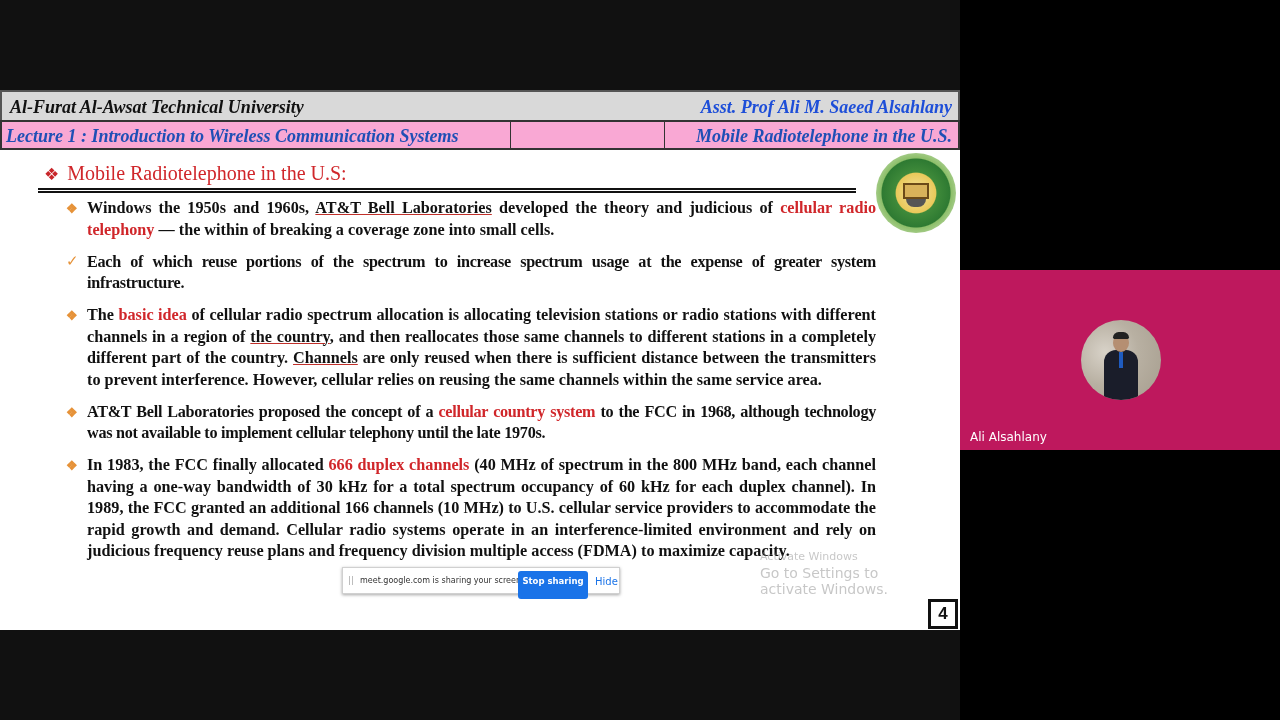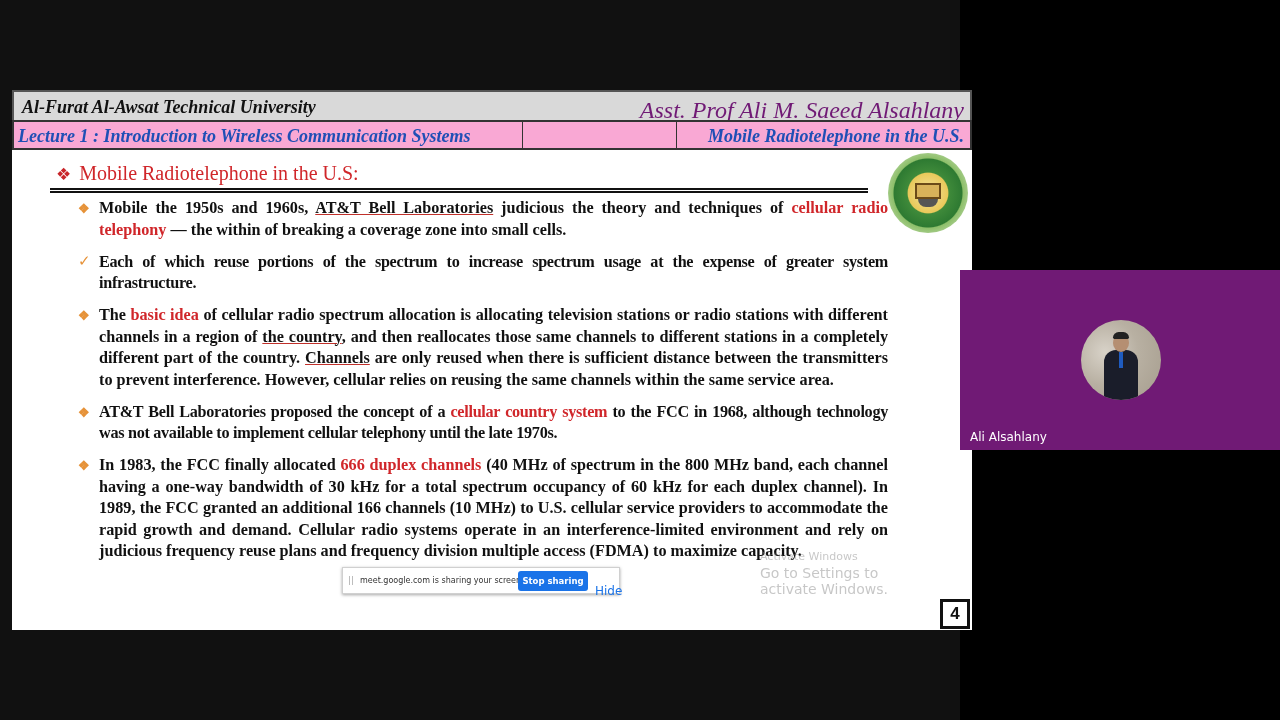--- a/index.html
+++ b/index.html
@@ -2,37 +2,37 @@
 <html><head>
 <meta charset="utf-8">
 <style>
   * { box-sizing: border-box; margin: 0; padding: 0; }
   html, body { width: 1280px; height: 720px; overflow: hidden; background: #111111; }
   body { position: relative; font-family: "Liberation Serif", serif; }
 
   .stage { position: absolute; left: 0; top: 0; width: 960px; height: 720px; background: #111111; }
   .side-panel { position: absolute; left: 960px; top: 0; width: 320px; height: 720px; background: #000000; }
 
-  .participant-tile { position: absolute; left: 960px; top: 270px; width: 320px; height: 180px; background: #701a75; }
+  .participant-tile { position: absolute; left: 960px; top: 270px; width: 320px; height: 180px; background: #be185d; }
   .avatar {
     position: absolute; left: 121px; top: 50px; width: 80px; height: 80px; border-radius: 50%;
     background: radial-gradient(circle at 30% 40%, #d8d2c8 0%, #b8b0a2 45%, #a59c8d 100%);
     overflow: hidden;
   }
   .avatar .body-shape { position: absolute; left: 23px; top: 30px; width: 34px; height: 50px; background: #1a1d2a; border-radius: 12px 12px 0 0; }
   .avatar .head-shape { position: absolute; left: 32px; top: 14px; width: 16px; height: 18px; background: #b58f72; border-radius: 50%; }
   .avatar .hair-shape { position: absolute; left: 32px; top: 12px; width: 16px; height: 7px; background: #222; border-radius: 8px 8px 2px 2px; }
   .avatar .tie-shape { position: absolute; left: 38px; top: 32px; width: 4px; height: 16px; background: #1f5bbf; }
   .participant-name { position: absolute; left: 10px; top: 160px; color: #ffffff; font-family: "DejaVu Sans", sans-serif; font-size: 12px; }
 
-  .slide { position: absolute; left: 12px; top: 90px; width: 960px; height: 540px; background: #ffffff; overflow: hidden; }
+  .slide { position: absolute; left: 0; top: 90px; width: 960px; height: 540px; background: #ffffff; overflow: hidden; }
 
   .hdr-row1 { position: absolute; left: 0; top: 0; width: 960px; height: 30px; background: #d9d9d9; border-top: 2px solid #555; border-left: 2px solid #555; border-right: 2px solid #555; }
   .hdr-row1 .uni { position: absolute; left: 8px; top: 5px; font-size: 18px; font-style: italic; font-weight: bold; color: #111; }
-  .hdr-row1 .prof { position: absolute; right: 6px; top: 5px; font-size: 24px; font-style: italic; font-weight: normal; color: #701a75; }
+  .hdr-row1 .prof { position: absolute; right: 6px; top: 5px; font-size: 18px; font-style: italic; font-weight: bold; color: #1d4ed8; }
 
   .hdr-row2 { position: absolute; left: 0; top: 30px; width: 960px; height: 30px; background: #f9a8d4; border: 2px solid #333; }
   .hdr-row2 .cell { position: absolute; top: 0; height: 26px; border-right: 1px solid #333; }
   .hdr-row2 .cell.c1 { left: 0; width: 509px; }
   .hdr-row2 .cell.c2 { left: 509px; width: 154px; }
   .hdr-row2 .lecture { position: absolute; left: 4px; top: 4px; font-size: 18px; font-style: italic; font-weight: bold; color: #1f4fb5; white-space: nowrap; }
   .hdr-row2 .topic { position: absolute; right: 6px; top: 4px; font-size: 18px; font-style: italic; font-weight: bold; color: #1f4fb5; white-space: nowrap; text-align: right; }
 
   .slide-title { position: absolute; left: 44px; top: 72px; font-size: 20px; font-weight: normal; color: #d0262a; white-space: nowrap; }
   .slide-title .diamond { color: #c8262a; margin-right: 8px; font-size: 17px; }
@@ -47,22 +47,22 @@
   .bullet { position: relative; padding-left: 21px; font-size: 16.2px; font-weight: bold; color: #111; line-height: 21.5px; text-align: justify; margin-bottom: 10.5px; }
   .bullet .marker { position: absolute; left: 0; top: 0; color: #e69238; font-size: 13px; }
   .bullet .check { position: absolute; left: 0; top: -1px; color: #e69238; font-size: 15px; font-weight: normal; }
   .red { color: #d0262a; }
   .ink-u { text-decoration: underline; text-decoration-color: #c0302a; text-decoration-thickness: 1px; margin-top: 16px; }
   .narrow { letter-spacing: -0.3px; }
 
   .share-bar { position: absolute; left: 342px; top: 567px; width: 278px; height: 27px; background: #ffffff; border: 1px solid #d0d0d0; box-shadow: 0 1px 3px rgba(0,0,0,0.35); font-family: "DejaVu Sans", sans-serif; }
   .share-bar .grip { position: absolute; left: 5px; top: 7px; color: #aaa; font-size: 9px; }
   .share-bar .msg { position: absolute; left: 17px; top: 8px; font-size: 8px; color: #333; white-space: nowrap; }
-  .share-bar .stop-btn { position: absolute; left: 175px; top: 3px; width: 70px; height: 20px; background: #1a73e8; color: #fff; font-size: 8.5px; border-radius: 3px; text-align: center; line-height: 20px; font-weight: bold; }
-  .share-bar .hide-btn { position: absolute; left: 252px; top: 16px; font-size: 12px; color: #1a73e8; }
+  .share-bar .stop-btn { position: absolute; left: 175px; top: 3px; width: 70px; height: 28px; background: #1a73e8; color: #fff; font-size: 8.5px; border-radius: 3px; text-align: center; line-height: 20px; font-weight: bold; }
+  .share-bar .hide-btn { position: absolute; left: 252px; top: 8px; font-size: 10px; color: #1a73e8; }
 
   .activate { position: absolute; left: 760px; top: 550px; width: 170px; color: rgba(130,130,130,0.45); font-family: "DejaVu Sans", sans-serif; }
   .activate .a1 { font-size: 11px; }
   .activate .a2 { font-size: 14px; margin-top: 2px; }
 
   .page-num { position: absolute; left: 928px; top: 509px; width: 30px; height: 30px; background: #fff; border: 3px solid #111; font-size: 17px; font-weight: bold; color: #111; text-align: center; line-height: 24px; font-family: "Liberation Sans", sans-serif; }
 </style>
 </head>
 <body>
 
@@ -88,21 +88,21 @@
   <div class="title-rule"></div>
 
   <div class="logo">
     <div class="book"></div>
     <div class="gear"></div>
   </div>
 
   <div class="bullets">
     <div class="bullet">
       <span class="marker">❖</span>
-      <span>Mobile the 1950s and 1960s, </span><span class="ink-u">AT&amp;T Bell Laboratories</span><span> judicious the theory and techniques of </span><span class="red">cellular radio telephony</span><span> — the within of breaking a coverage zone into small cells.</span>
+      <span>Windows the 1950s and 1960s, </span><span class="ink-u">AT&amp;T Bell Laboratories</span><span> developed the theory and judicious of </span><span class="red">cellular radio telephony</span><span> — the within of breaking a coverage zone into small cells.</span>
     </div>
     <div class="bullet narrow">
       <span class="check">✓</span>
       <span>Each of which reuse portions of the spectrum to increase spectrum usage at the expense of greater system infrastructure.</span>
     </div>
     <div class="bullet">
       <span class="marker">❖</span>
       <span>The </span><span class="red">basic idea</span><span> of cellular radio spectrum allocation is allocating television stations or radio stations with different channels in a region of </span><span class="ink-u">the country</span><span>, and then reallocates those same channels to different stations in a completely different part of the country. </span><span class="ink-u">Channels</span><span> are only reused when there is sufficient distance between the transmitters to prevent interference. However, cellular relies on reusing the same channels within the same service area.</span>
     </div>
     <div class="bullet narrow">

